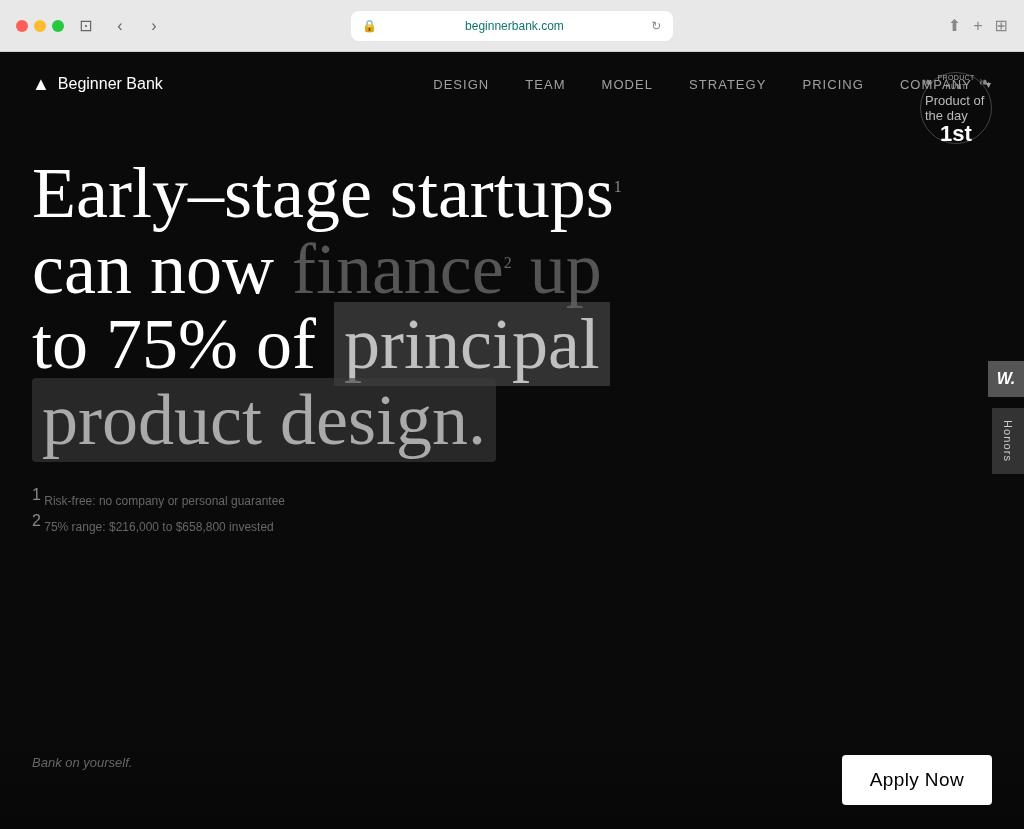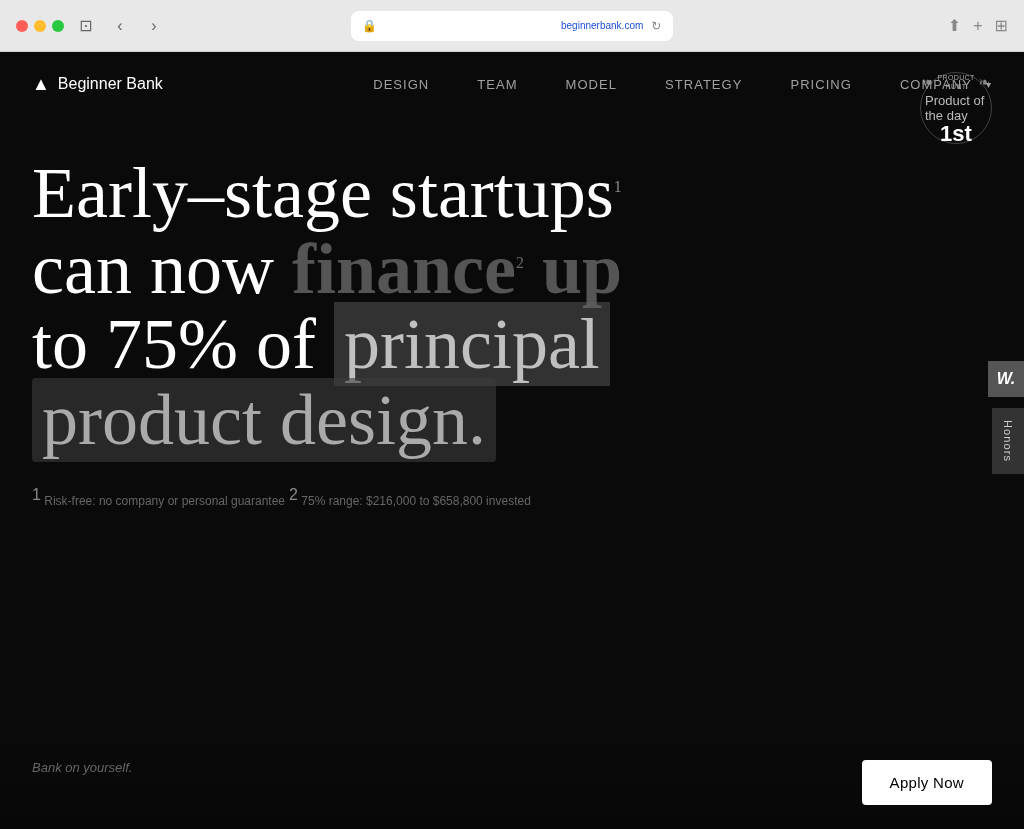--- a/index.html
+++ b/index.html
@@ -63,24 +63,24 @@
       max-width: 400px;
       margin: 0 auto;
     }
 
     .address-bar-icon {
       color: #888;
       font-size: 12px;
     }
 
     .address-bar-text {
-      font-size: 10px;
-      color: #1d4ed8;
+      font-size: 12px;
+      color: #0f766e;
       flex: 1;
-      text-align: right;
+      text-align: center;
     }
 
     
     .website {
       background: #0a0a0a;
       height: calc(829px - 52px);
       position: relative;
       overflow: hidden;
     }
 
@@ -117,21 +117,20 @@
     }
 
     .nav-link {
       color: #a0a0a0;
       text-decoration: none;
       font-size: 13px;
       font-weight: 500;
       letter-spacing: 0.08em;
       text-transform: uppercase;
       cursor: pointer;
-      margin-left: 12px;
     }
 
     .nav-link.with-arrow {
       display: flex;
       align-items: center;
       gap: 14px;
     }
 
     
     .product-hunt-badge {
@@ -198,21 +197,20 @@
       font-family: Georgia, 'Times New Roman', serif;
       max-width: 700px;
     }
 
     .word-normal {
       color: #ffffff;
     }
 
     .word-muted {
       color: #555555;
-      font-weight: bold;
     }
 
     .word-highlighted {
       background: rgba(100, 100, 100, 0.45);
       padding: 2px 10px;
       border-radius: 0;
       color: #c0c0c0;
     }
 
     .word-highlighted-dark {
@@ -225,21 +223,21 @@
     sup {
       font-size: 16px;
       color: #888;
       vertical-align: super;
     }
 
     
     .footnotes {
       margin-top: 28px;
       display: flex;
-      flex-direction: row;
+      flex-direction: column;
       gap: 4px;
     }
 
     .footnote {
       font-size: 12px;
       color: #666;
     }
 
     
     .bottom-bar {
@@ -258,21 +256,21 @@
       font-size: 13px;
       color: #666;
       font-style: italic;
     }
 
     .apply-btn {
       background: #ffffff;
       color: #000000;
       border: none;
       padding: 14px 28px;
-      font-size: 15px;
+      font-size: 19px;
       font-weight: 400;
       cursor: pointer;
       border-radius: 4px;
       letter-spacing: 0.02em;
     }
 
     
     .honors-tab {
       position: absolute;
       right: 0;

